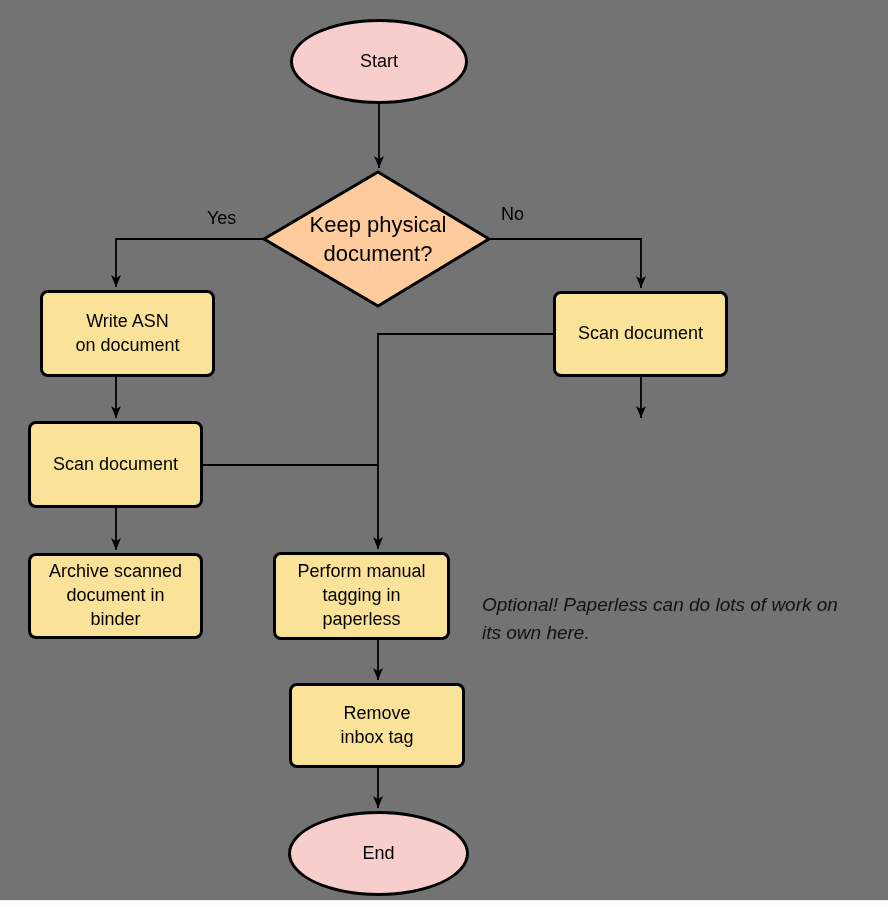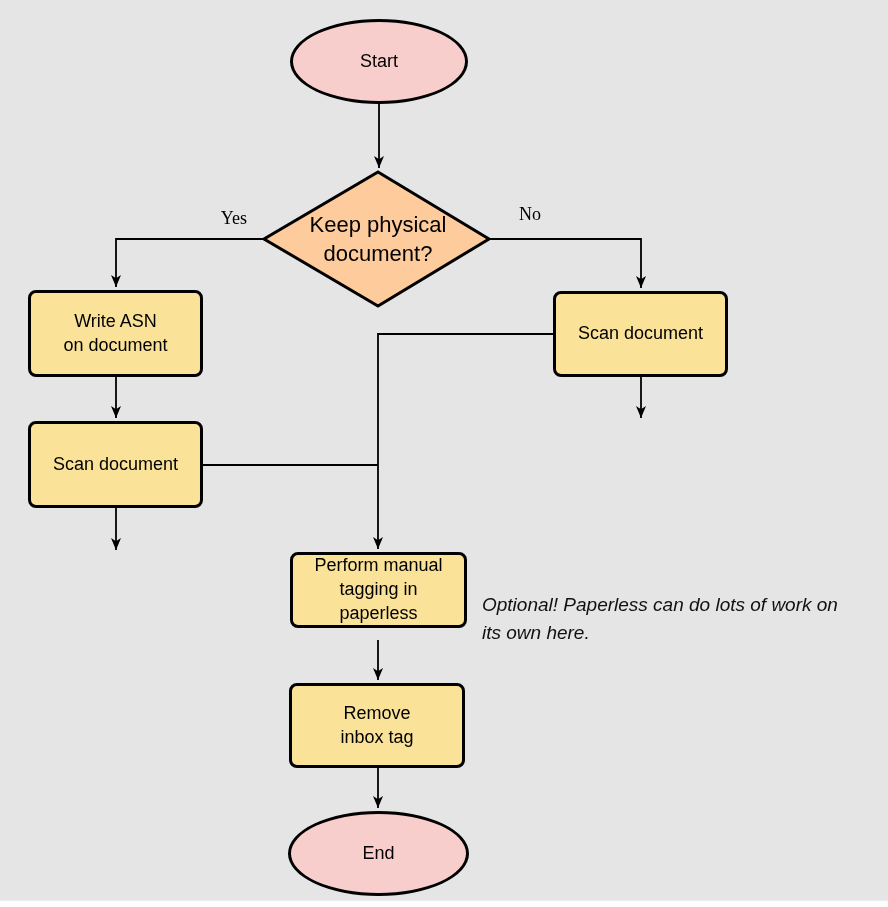--- a/index.html
+++ b/index.html
@@ -5,21 +5,21 @@
   html, body {
     margin: 0;
     padding: 0;
     background: #ffffff;
     font-family: "Liberation Sans", "DejaVu Sans", sans-serif;
   }
   .canvas {
     position: relative;
     width: 888px;
     height: 907px;
-    background: #e5e5e5;
+    background: #737373;
     overflow: hidden;
     color: #000;
   }
   svg.edges {
     position: absolute;
     left: 0; top: 0;
     width: 888px; height: 907px;
   }
   .edge {
     fill: none;
@@ -61,34 +61,33 @@
     display: flex;
     align-items: center;
     justify-content: center;
     text-align: center;
     white-space: pre-line;
     font-size: 22px;
     line-height: 1.32;
   }
   .node-start       { left: 290px; top: 19px;  width: 178px; height: 85px; }
   .node-end         { left: 288px; top: 811px; width: 181px; height: 85px; }
-  .node-write-asn   { left: 28px;  top: 290px; width: 175px; height: 87px; }
+  .node-write-asn   { left: 40px;  top: 290px; width: 175px; height: 87px; }
   .node-scan-left   { left: 28px;  top: 421px; width: 175px; height: 87px; }
   .node-archive     { left: 28px;  top: 553px; width: 175px; height: 86px; }
   .node-scan-right  { left: 553px; top: 291px; width: 175px; height: 86px; }
   .node-trash       { left: 553px; top: 421px; width: 175px; height: 86px; }
-  .node-tagging     { left: 290px; top: 552px; width: 177px; height: 76px; }
+  .node-tagging     { left: 273px; top: 552px; width: 177px; height: 88px; }
   .node-remove      { left: 289px; top: 683px; width: 176px; height: 85px; }
   .edge-label {
     position: absolute;
     width: 40px;
-    text-align: right;
+    text-align: left;
     font-size: 18px;
     color: #000;
-    font-family: Liberation Serif, serif;
   }
   .edge-label-yes { left: 207px; top: 208px; }
   .edge-label-no  { left: 501px; top: 204px; }
   .annotation {
     position: absolute;
     left: 482px; top: 591px;
     width: 410px;
     font-style: italic;
     font-size: 19px;
     line-height: 1.45;
@@ -141,20 +140,25 @@
 
   <div class="node process node-write-asn">
     <span>Write ASN
 on document</span>
   </div>
 
   <div class="node process node-scan-left">
     <span>Scan document</span>
   </div>
 
+  <div class="node process node-archive">
+    <span>Archive scanned
+document in
+binder</span>
+  </div>
 
   <div class="node process node-scan-right">
     <span>Scan document</span>
   </div>
 
 
   <div class="node process node-tagging">
     <span>Perform manual
 tagging in
 paperless</span>

